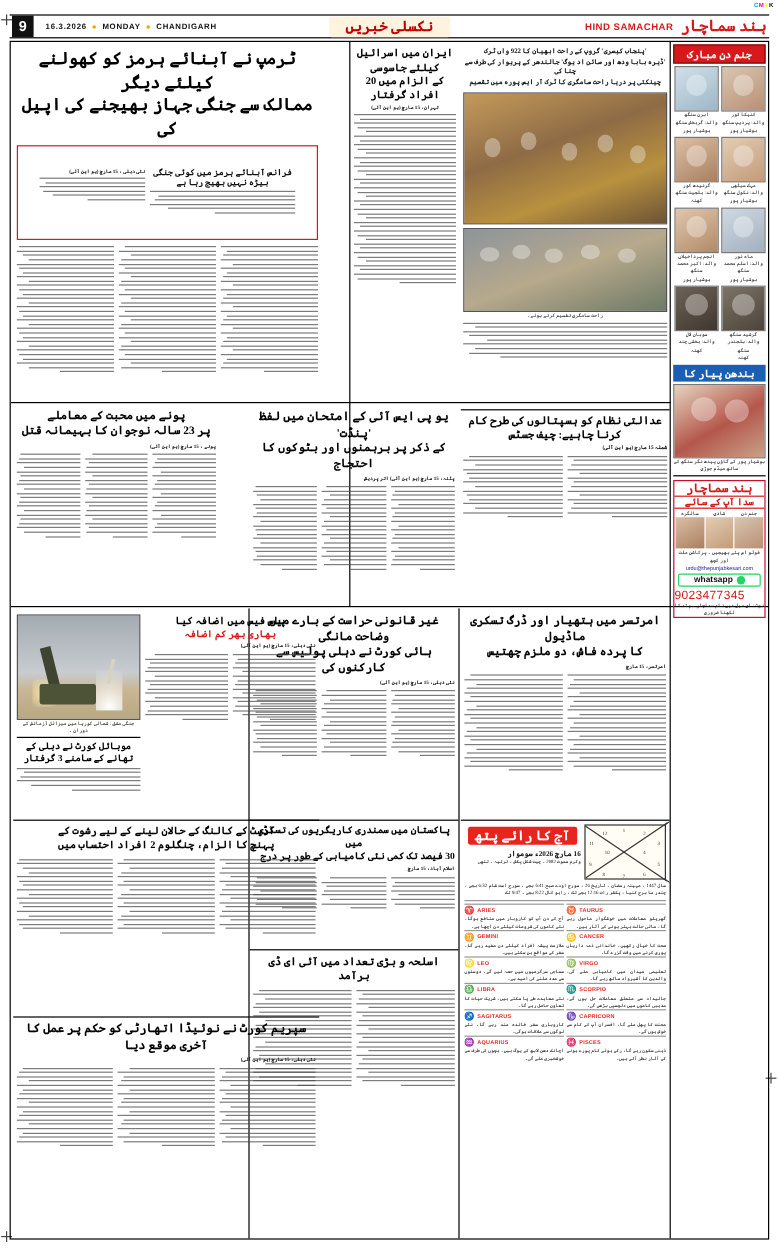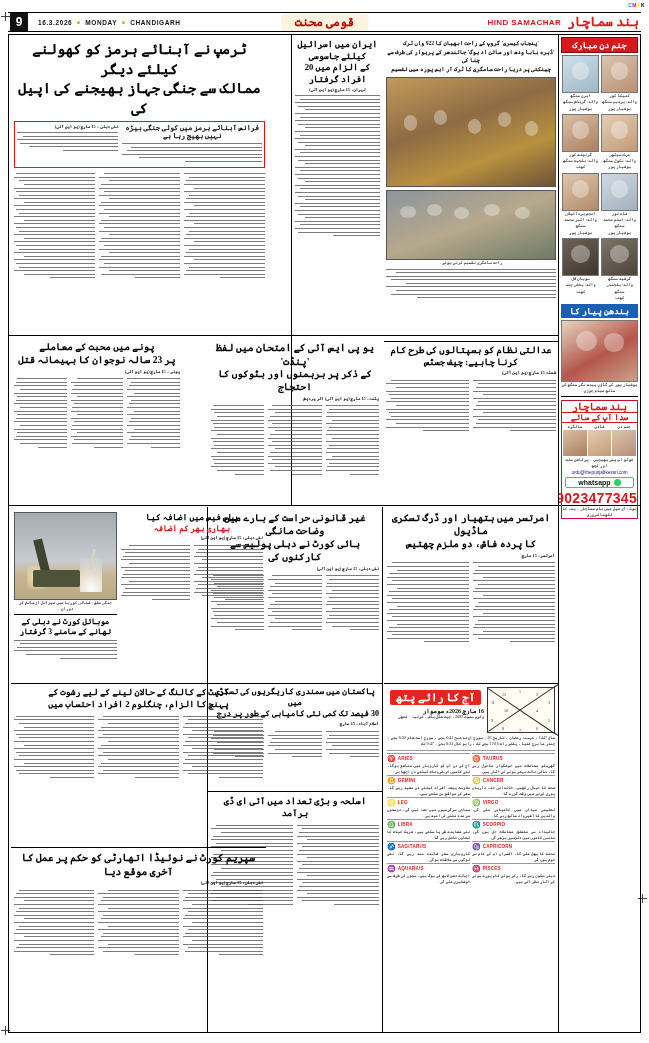--- a/index.html
+++ b/index.html
@@ -139,21 +139,21 @@
   .adbox{ border:1px solid #c8102e; }
   .ad-ttl{ color:#d6191c; font-weight:bold; text-align:center; font-size:10px; }
   .ad-sub{ color:#d6191c; font-weight:bold; text-align:center; font-size:8px;
            border-top:1px solid #d6191c; border-bottom:1px solid #d6191c; }
   .wa{
     display:flex; align-items:center; justify-content:center; gap:3px;
     border:1px solid #25d366; border-radius:2px; padding:1px 0; margin:2px 3px;
   }
   .wa-ic{ width:7px; height:7px; border-radius:50%; background:#25d366; }
   .wa-tx{ font-family:"Liberation Sans",sans-serif; font-size:7px; font-weight:bold; color:#111; }
-  .wa-num{ color:#d6191c; font-weight:bold; font-size:14px; text-align:right;
+  .wa-num{ color:#d6191c; font-weight:normal; font-size:10px; text-align:left;
            font-family:"Liberation Sans",sans-serif; letter-spacing:.3px; }
   .mail{ font-family:"Liberation Sans",sans-serif; font-size:4.6px; text-align:center; color:#1a1aa8;}
 
   
   .astro-logo{
     background:#e8241f; color:#fff; font-weight:bold; font-size:11px;
     padding:1px 6px; display:inline-block; border-radius:2px;
   }
   .kundli{ border:1px solid #333; position:relative; background:#fffdf4; }
   .kundli i{ position:absolute; background:#333; height:1px; transform-origin:0 0; }
@@ -179,21 +179,21 @@
 
   <div class="masthead">
     <div class="pageno">9</div>
     <div class="dateline">
       <span>16.3.2026</span>
       <span class="dotsep"></span>
       <span>MONDAY</span>
       <span class="dotsep"></span>
       <span>CHANDIGARH</span>
     </div>
-    <div class="centerlogo">قومی محنت</div>
+    <div class="centerlogo">نکسلی خبریں</div>
     <div class="right-brand">
       <span class="brand-en">HIND SAMACHAR</span>
       <span class="brand-ur">ہند سماچار</span>
     </div>
   </div>
 
   <div class="body-frame">
 
     <div class="vrule" style="right:81px; top:0; bottom:0;"></div>
     <div class="vrule" style="right:348px; top:0; height:470px;"></div>
@@ -435,21 +435,21 @@
           <div class="ln s1"></div>
           <div class="ln s4"></div>
           <div class="ln last"></div>
       </div>
     </div>
 
     <div class="panel" style="left:2px; top:2px; width:257px; height:296px; padding:3px;">
       <div class="ur-head" style="font-size:14px; line-height:1.4;">ٹرمپ نے آبنائے ہرمز کو کھولنے کیلئے دیگر</div>
       <div class="ur-head" style="font-size:14px; line-height:1.4;">ممالک سے جنگی جہاز بھیجنے کی اپیل کی</div>
 
-      <div style="border:1px solid #d6191c; margin-top:3px; padding:2px; display:flex; direction:rtl; gap:4px;justify-content:center;">
+      <div style="border:1px solid #d6191c; margin-top:3px; padding:18px; display:flex; direction:rtl; gap:4px;justify-content:center;">
         <div style="flex:1.1;">
           <div class="ur" style="font-size:7px; font-weight:bold; text-align:center;">فرانس آبنائے ہرمز میں کوئی جنگی بیڑہ نہیں بھیج رہا ہے</div>
           <div class="txtblk">
             <div class="ln s1"></div>
               <div class="ln s2"></div>
               <div class="ln s4"></div>
             <div class="ln s1"></div>
               <div class="ln s3"></div>
               <div class="ln last"></div>
           </div>

